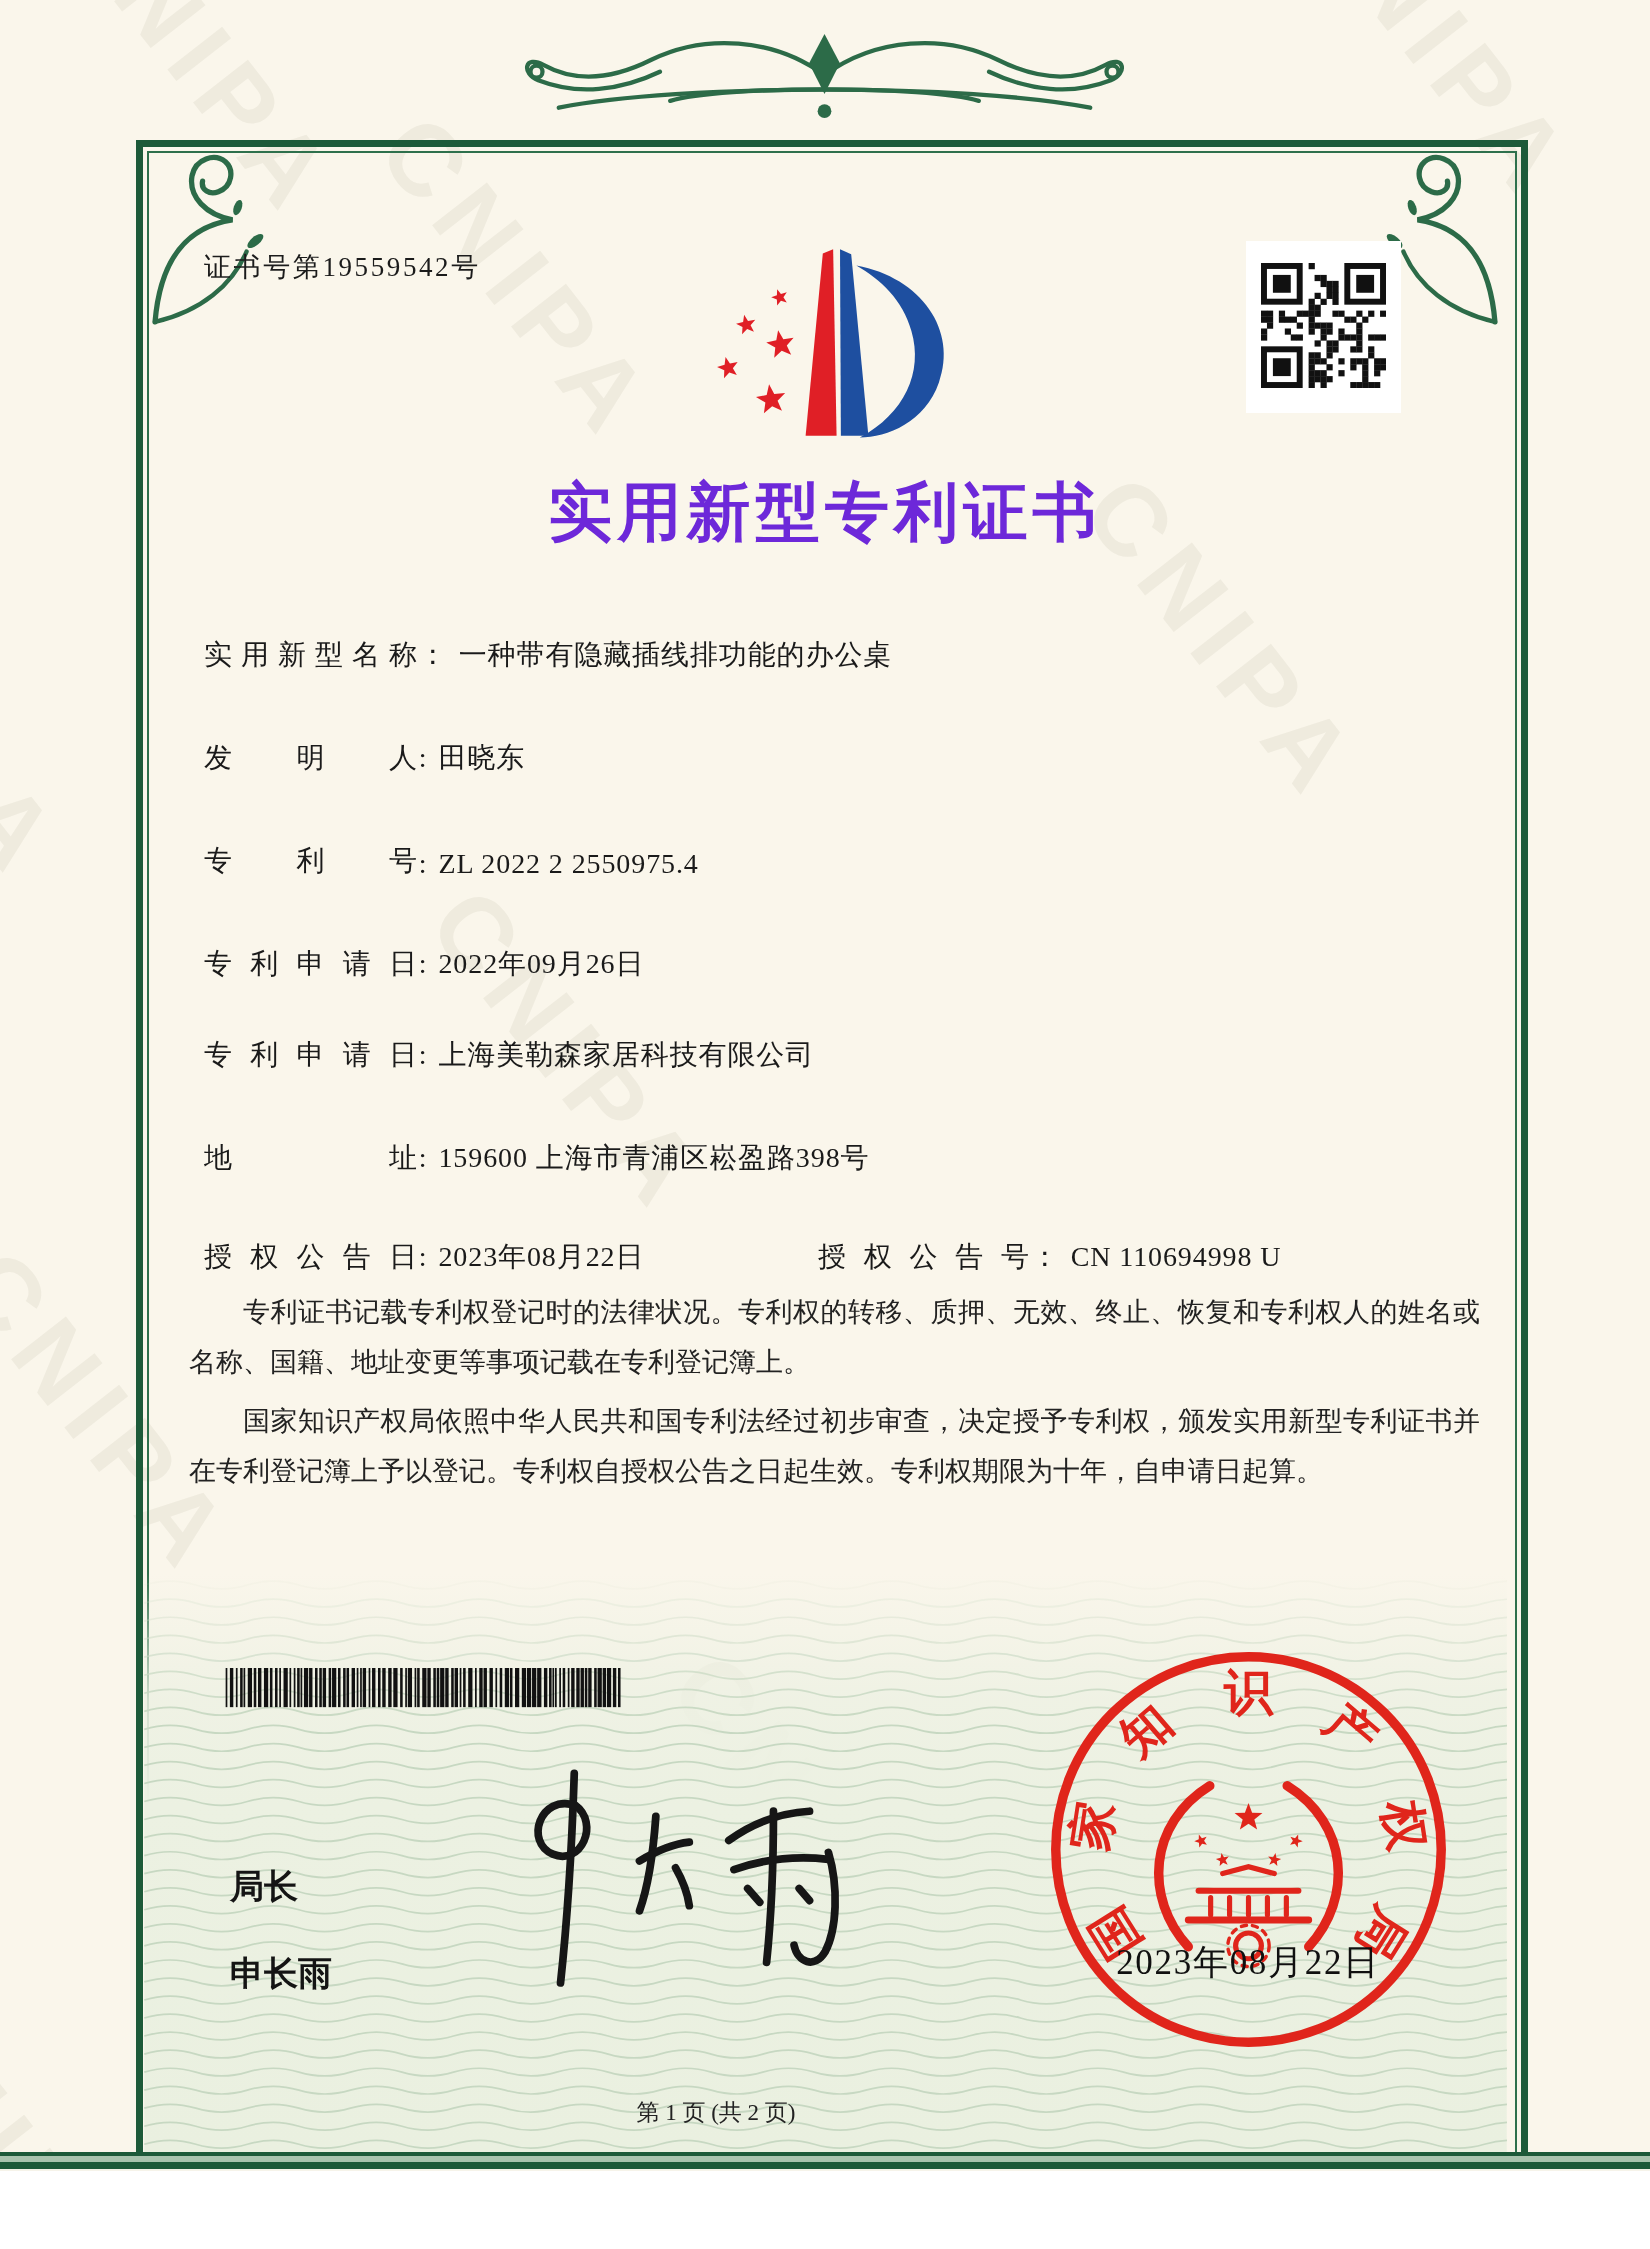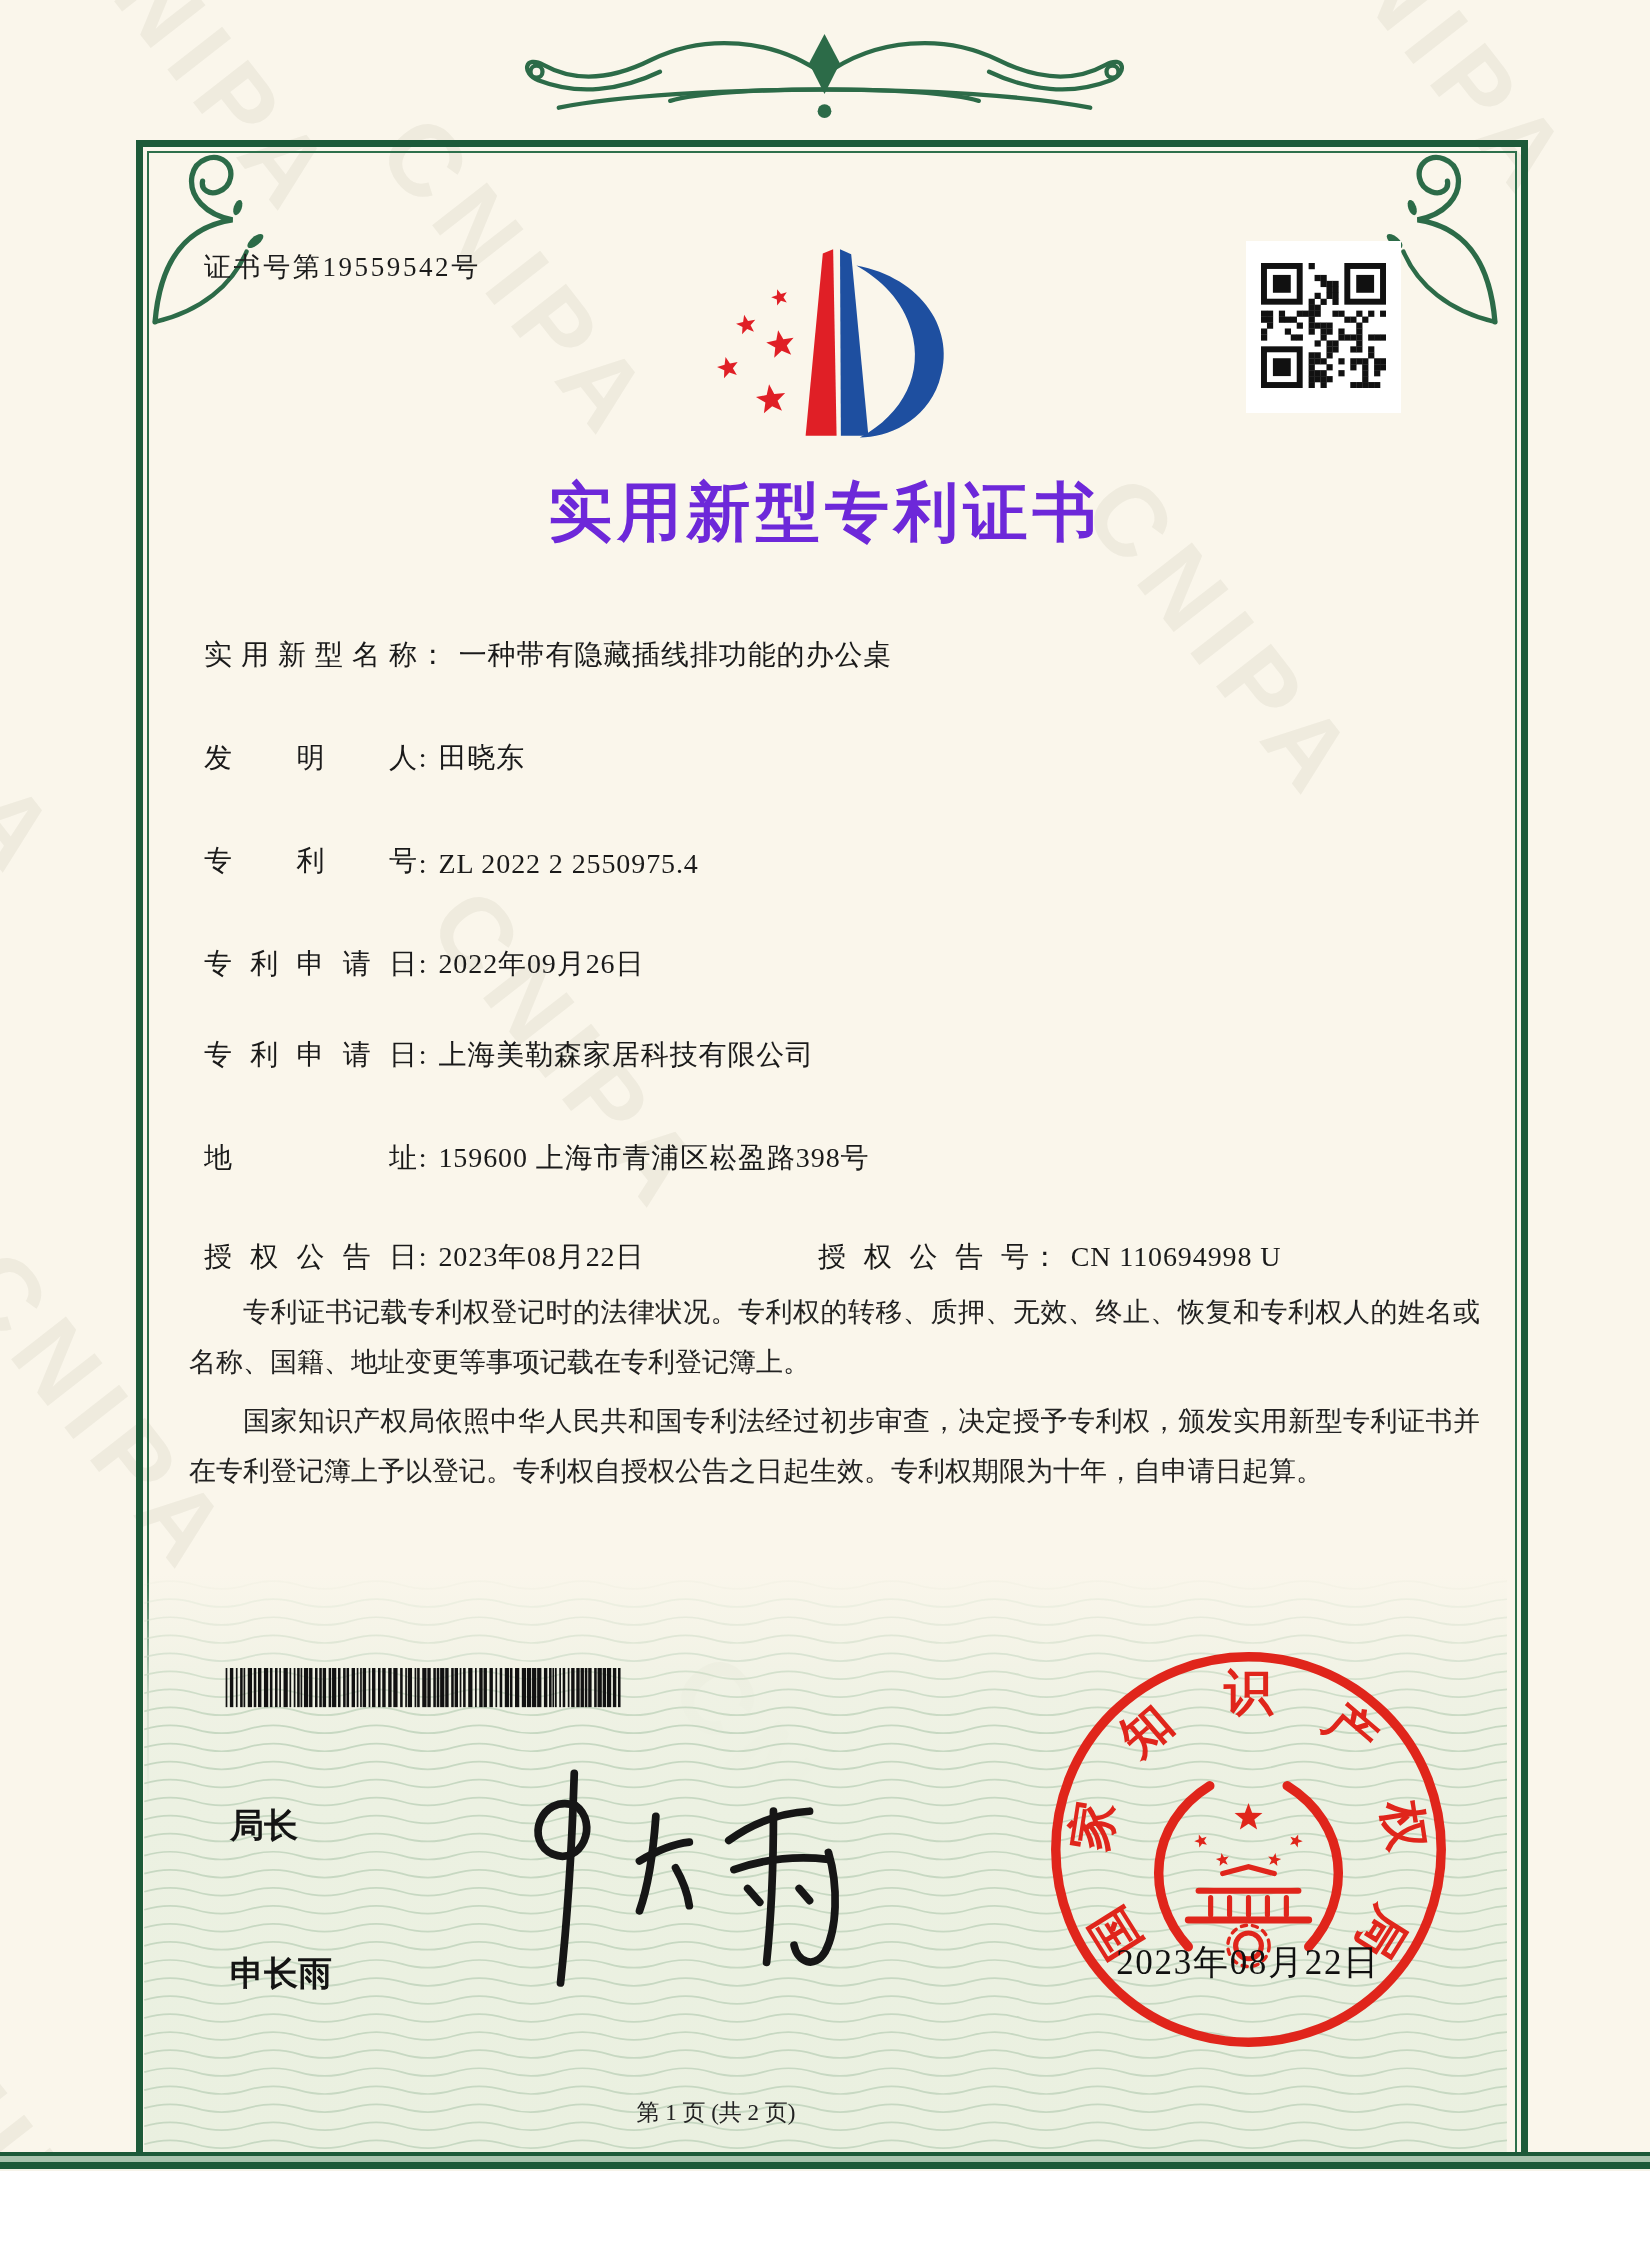--- a/index.html
+++ b/index.html
@@ -50,21 +50,21 @@
 
   
   .waves{position:absolute;left:144px;top:1573px;}
 
   
   .barcode{position:absolute;left:222px;top:1668px;}
 
   
   .officer{position:absolute;left:230px;font-family:"Liberation Sans","DejaVu Sans",sans-serif;
            font-weight:bold;font-size:34px;color:#141414;}
-  .officer.title-line{top:1803px;}
+  .officer.title-line{top:1864px;}
   .officer.name-line{top:1951px;}
   .signature{position:absolute;left:471px;top:1758px;}
 
   
   .seal{position:absolute;left:1042px;top:1643px;width:413px;height:413px;}
   .seal-date{position:absolute;left:1066px;top:1939px;width:364px;text-align:center;
              font-size:35px;color:#101010;letter-spacing:1.7px;}
 
   .footer-page{position:absolute;left:0;top:2097px;width:1432px;text-align:center;
                font-size:23px;color:#222;}

